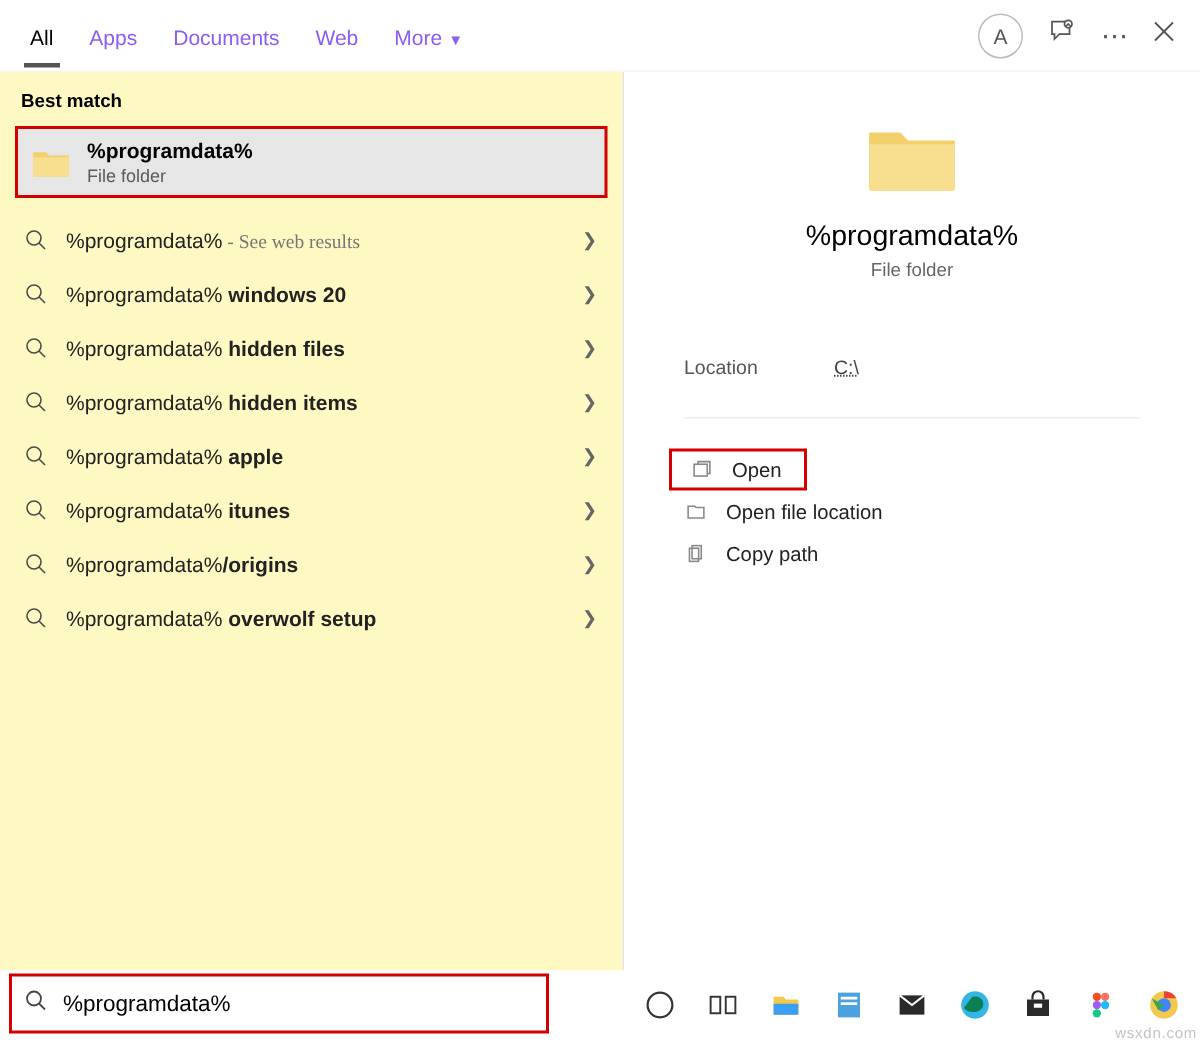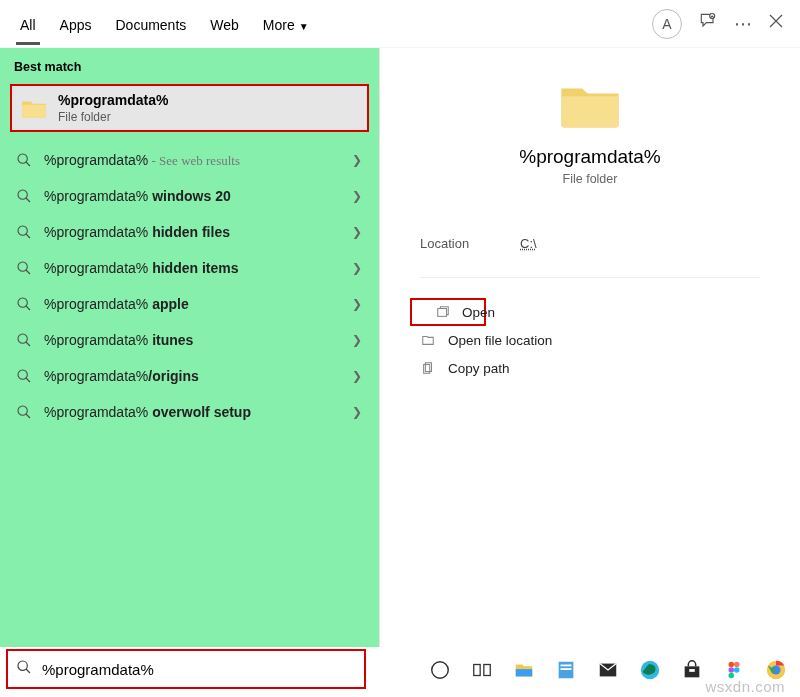--- a/index.html
+++ b/index.html
@@ -1,33 +1,33 @@
 <!DOCTYPE html>
 <html><head>
 <meta charset="utf-8">
 <style>
   * { box-sizing: border-box; font-family: "Segoe UI", Arial, sans-serif; }
   body { margin: 0; width: 800px; height: 697px; background: #fff; overflow: hidden; position: relative; }
 
   
   .header { height: 48px; display: flex; align-items: center; padding: 0 8px; border-bottom: 1px solid #f5f5f5; }
   .tabs { display: flex; gap: 0; }
-  .tab { padding: 14px 12px 12px; font-size: 14px; color: #000000; cursor: pointer; position: relative; }
+  .tab { padding: 14px 12px 12px; font-size: 14px; color: #8b5cf6; cursor: pointer; position: relative; }
   .tab.active { color: #000; }
   .tab.active::after { content:""; position:absolute; left:8px; right:8px; bottom:0; height:3px; background:#555; }
   .tab .chev { font-size: 10px; margin-left: 4px; }
   .header-spacer { flex: 1; }
   .header-actions { display: flex; align-items: center; gap: 16px; padding-right: 8px; }
   .avatar { width: 30px; height: 30px; border-radius: 50%; border: 1px solid #bbb; display: flex; align-items: center; justify-content: center; font-size: 14px; color: #555; }
   .hicon { color: #555; font-size: 18px; cursor: pointer; }
   .close-x svg { width: 16px; height: 16px; stroke: #555; stroke-width: 1.2; }
 
   
   .main { display: flex; height: calc(100% - 48px - 50px); }
-  .left { width: 380px; background: #86efac; border-right: 1px solid #e5e5e5; overflow: hidden; }
+  .left { width: 416px; background: #fef9c3; border-right: 1px solid #e5e5e5; overflow: hidden; }
   .right { flex: 1; background: #fff; padding: 0; }
 
   .section-label { font-size: 12.5px; font-weight: 600; color: #000; padding: 12px 14px 6px; }
 
   
   .best-match { margin: 4px 10px 10px; border: 2px solid #d40000; background: #e6e6e6; display: flex; align-items: center; padding: 6px 8px; gap: 10px; cursor: pointer; }
   .folder-icon { width: 28px; height: 28px; display:flex; align-items:center; justify-content:center; }
   .folder-icon svg { width: 26px; height: 22px; }
   .bm-text .title { font-size: 14px; font-weight: 600; color:#000; }
   .bm-text .sub { font-size: 12px; color: #5a5a5a; margin-top: 2px; }
@@ -47,33 +47,33 @@
   .big-folder svg { width: 64px; height: 52px; }
   .preview .title { font-size: 19px; color:#000; margin-top: 12px; }
   .preview .sub { font-size: 12.5px; color:#666; margin-top: 4px; }
   .loc-row { display: flex; padding: 40px 40px 12px; font-size: 13px; color:#444; }
   .loc-row .lbl { width: 100px; color:#555; }
   .loc-row .val { color:#444; text-decoration: underline dotted; }
   .divider { height:1px; background:#eee; margin: 14px 40px; }
 
   .actions { padding: 6px 30px; }
   .action-item { display:flex; align-items:center; padding: 6px 10px; font-size: 13.5px; color:#222; gap: 12px; cursor:pointer; }
-  .action-item.boxed { border: 2px solid #d40000; padding: 4px 24px; width: 76px; }
+  .action-item.boxed { border: 2px solid #d40000; padding: 4px 12px; width: 92px; }
   .action-item .aicon { width: 16px; height: 16px; display:flex; align-items:center; justify-content:center; color:#888; }
   .action-item .aicon svg { width:14px; height:14px; stroke:#888; stroke-width:1.2; fill:none; }
 
   
   .bottom { position: absolute; left:0; right:0; bottom:0; height: 50px; display:flex; align-items:center; background:#fff; }
   .searchbox { margin: 0 6px 6px 6px; border: 2px solid #d40000; background:#fff; display:flex; align-items:center; height: 40px; width: 360px; padding: 0 8px; gap:8px; }
   .searchbox svg { width:16px; height:16px; stroke:#444; stroke-width:1.8; fill:none; }
   .searchbox input { border:none; outline:none; flex:1; font-size:15px; color:#000; background:transparent; }
   .taskbar { flex:1; display:flex; align-items:center; justify-content:flex-end; gap: 14px; padding: 0 10px 4px 20px; }
   .tb { width: 28px; height: 28px; display:flex; align-items:center; justify-content:center; cursor:pointer; }
   .tb svg { width: 22px; height: 22px; }
-  .watermark { position:absolute; right:15px; bottom:2px; font-size:15px; color:#c4c4c4; letter-spacing:0.5px; }
+  .watermark { position:absolute; right:2px; bottom:2px; font-size:10px; color:#c4c4c4; letter-spacing:0.5px; }
 </style>
 </head>
 <body>
 
 <div class="header">
   <div class="tabs">
     <div class="tab active">All</div>
     <div class="tab">Apps</div>
     <div class="tab">Documents</div>
     <div class="tab">Web</div>

